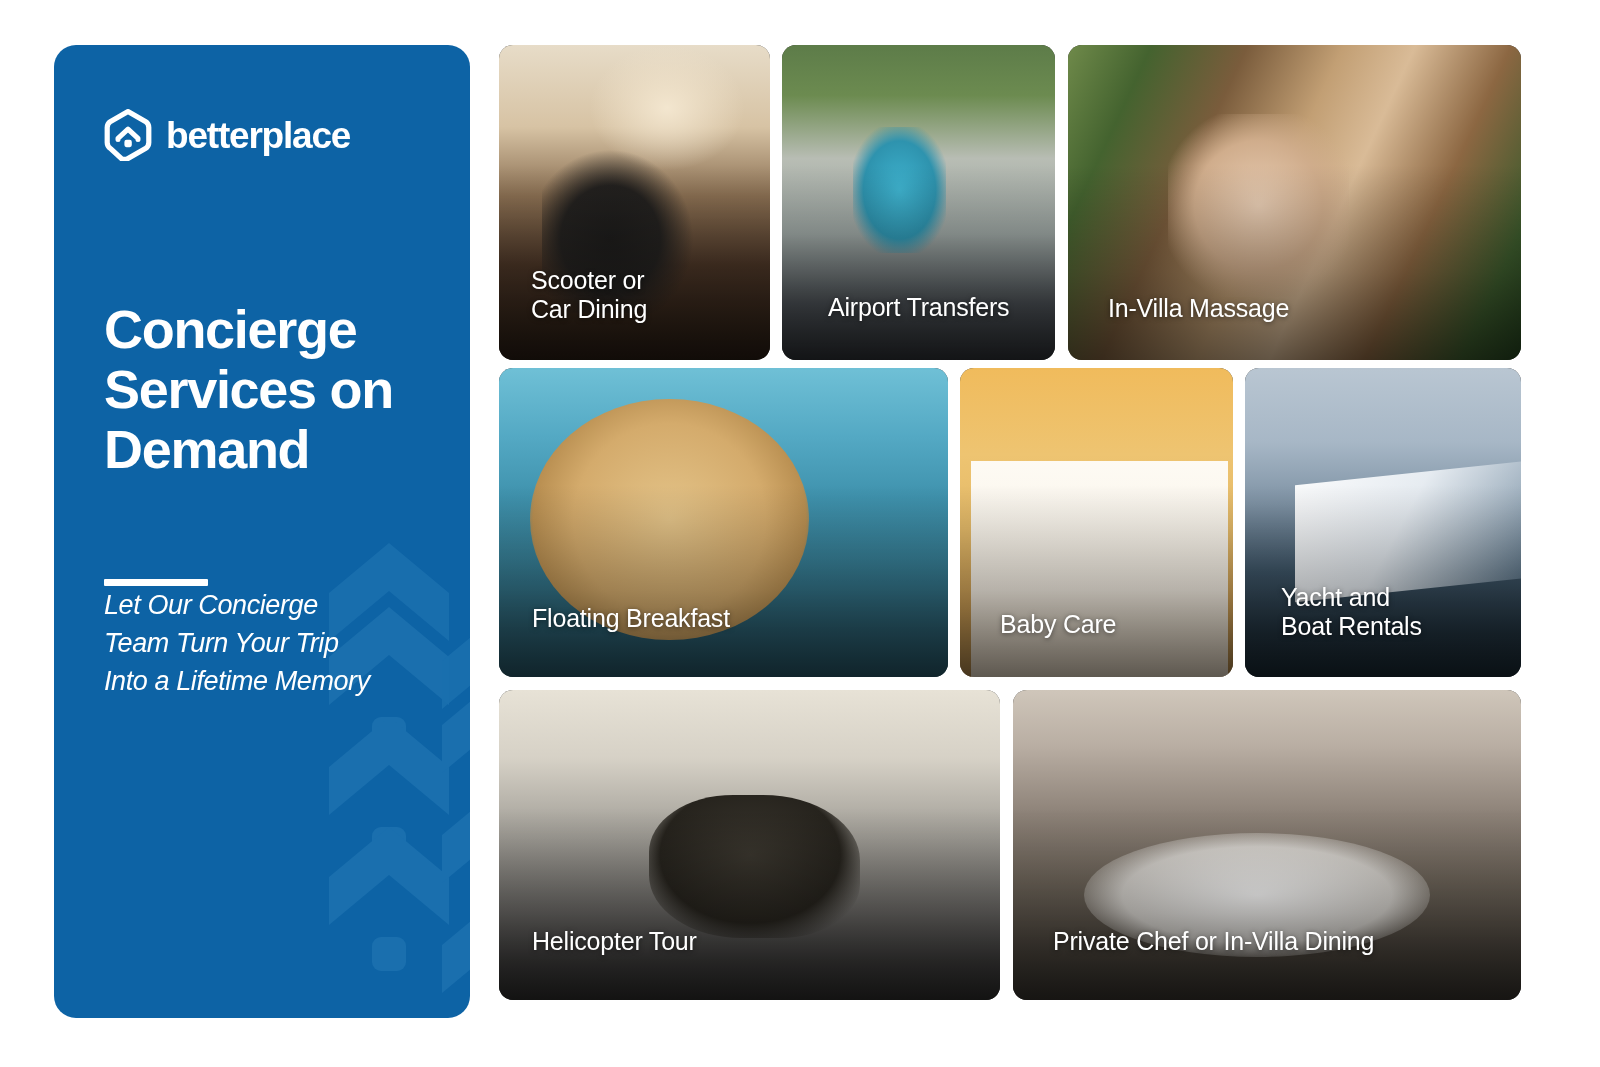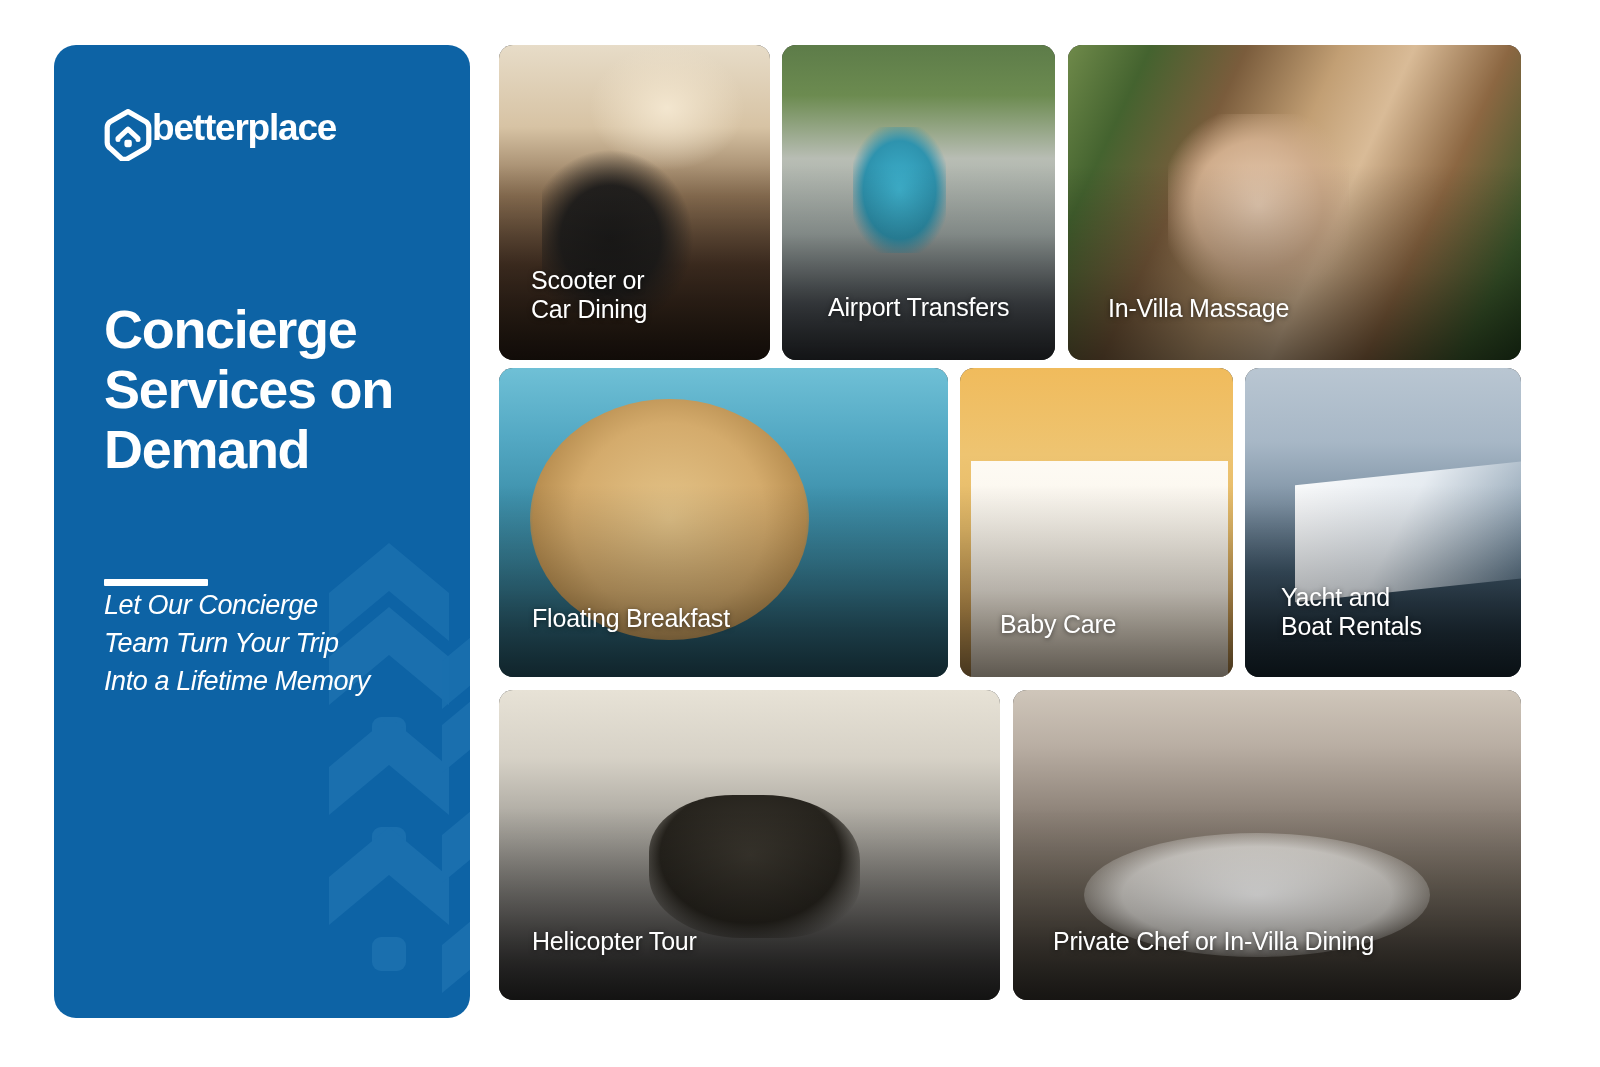--- a/index.html
+++ b/index.html
@@ -18,21 +18,21 @@
     background:#0D63A5;
     border-radius:22px;
     overflow:hidden;
   }
   .hero-watermark {
     position:absolute; inset:0; pointer-events:none;
   }
 
   .hero-inner { position:relative; z-index:2; height:100%; padding:50px 48px 0 50px; }
 
-  .logo-row { display:flex; align-items:flex-start; margin-top:14px; }
+  .logo-row { display:flex; align-items:center; gap:14px; margin-top:14px; }
   .logo-mark { width:48px; height:52px; flex:0 0 auto; }
   .logo-word {
     color:#ffffff; font-size:37px; font-weight:bold;
     letter-spacing:-1.2px; line-height:1;
   }
 
   .hero-title {
     margin-top:139px;
     color:#ffffff;
     font-size:54px; font-weight:bold;

